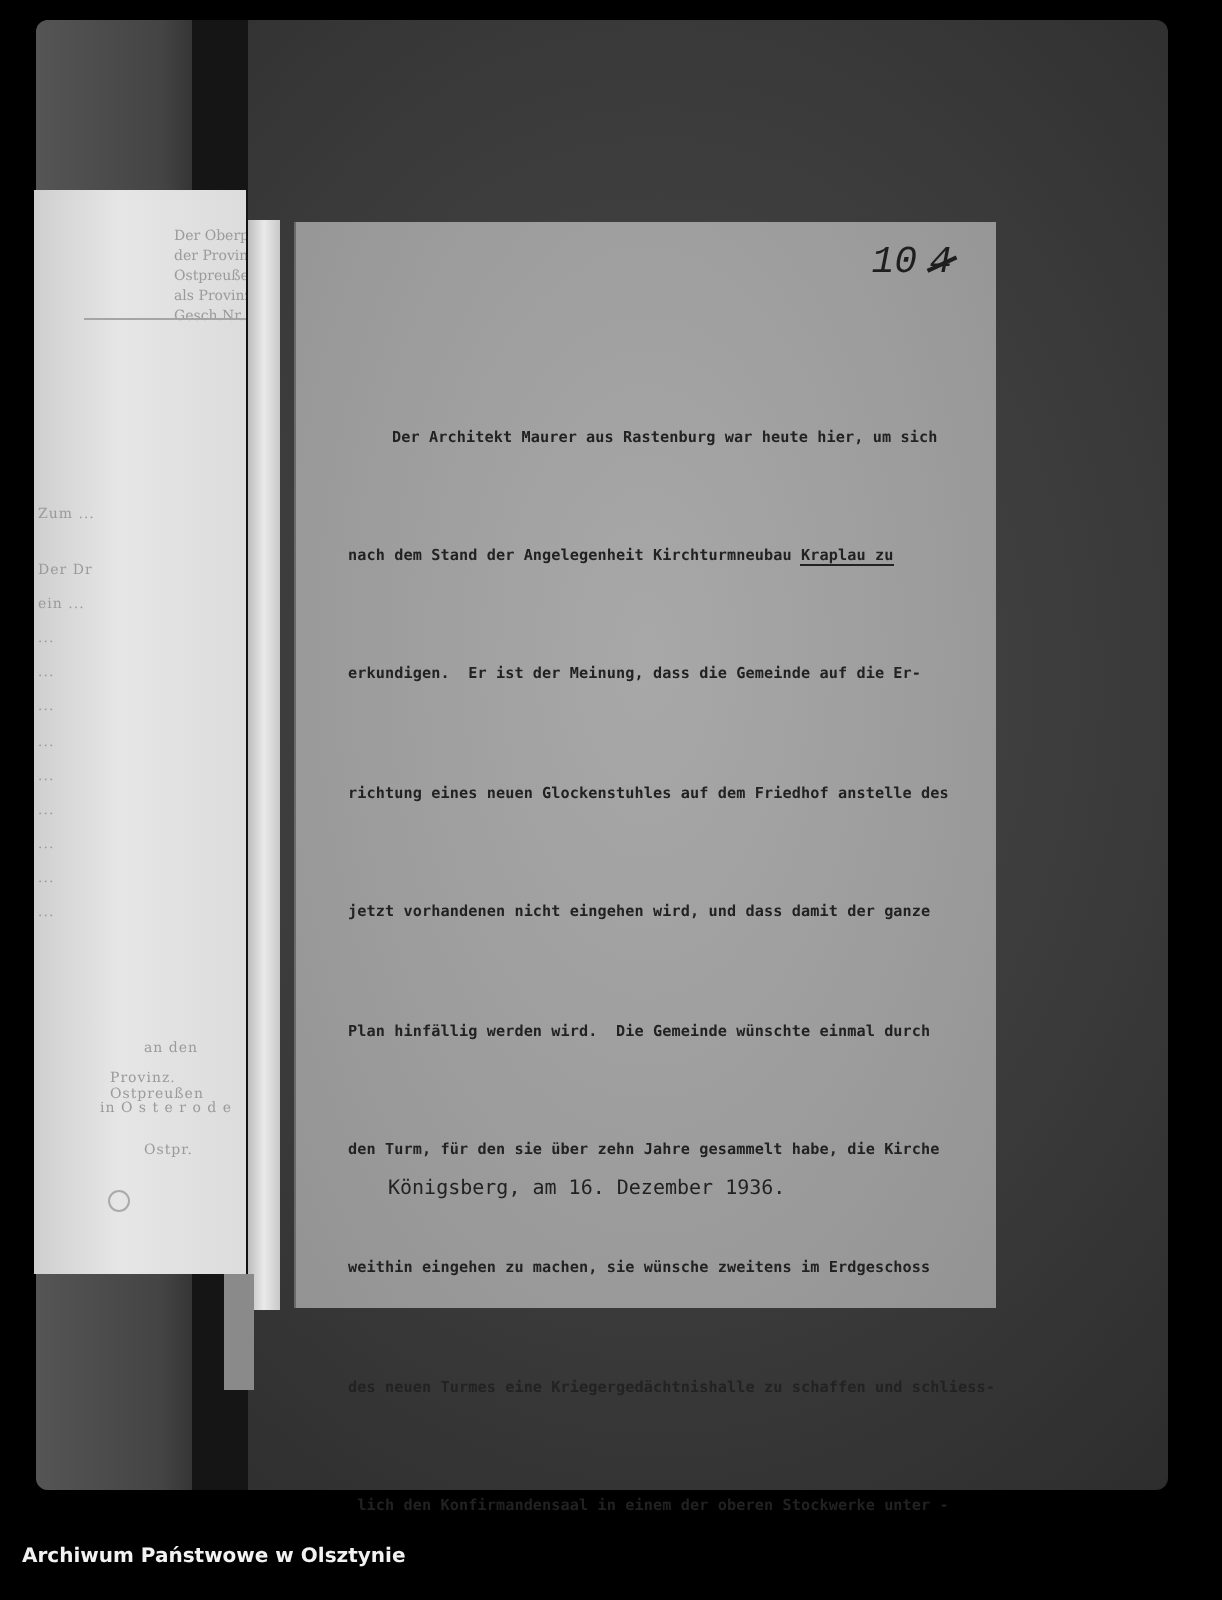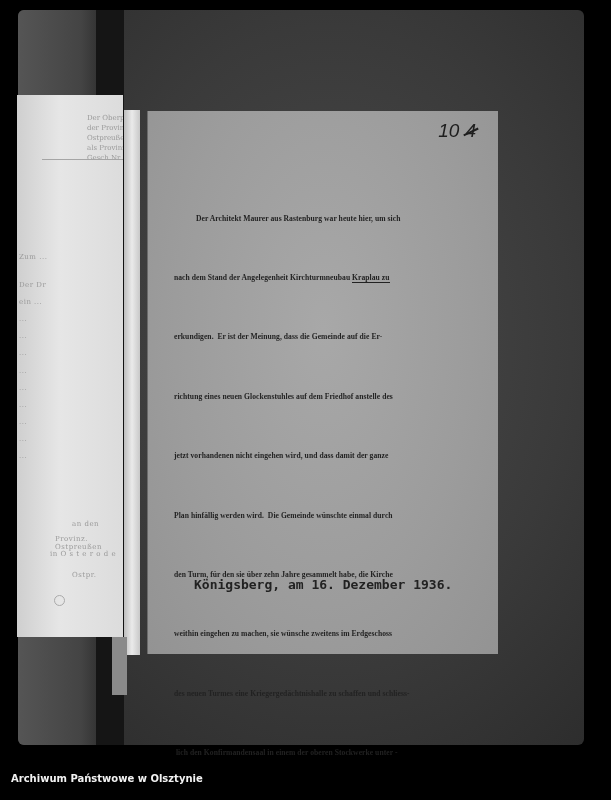--- a/index.html
+++ b/index.html
@@ -45,38 +45,38 @@
       background: #8a8a8a;
     }
     .page {
       position: absolute; left: 147px; top: 111px; width: 350px; height: 543px;
       background: #9d9d9d;
       background-image: radial-gradient(ellipse at 50% 40%, #a8a8a8 0%, #9c9c9c 60%, #939393 100%);
       border-left: 1px solid #6a6a6a;
     }
     .folio {
       position: absolute; right: 22px; top: 9px; font-size: 19px;
-      font-family: Liberation Sans, sans-serif; font-style: italic; color: #1e1e1e;
+      font-family: Liberation Mono, monospace; font-style: italic; color: #1e1e1e;
     }
     .folio .struck { position: relative; margin-left: 6px; }
     .folio .struck::after {
       content: ""; position: absolute; left: -2px; right: -3px; top: 50%;
       border-top: 2px solid #1e1e1e; transform: rotate(-25deg);
     }
     .body-text {
       position: absolute; left: 26px; top: 58px; width: 316px;
       font-size: 7.6px; line-height: 19.8px; color: #222;
       font-weight: bold; white-space: pre; letter-spacing: 0.05px;
     }
-    .body-text .ln { display: block; font-family: Liberation Serif, serif; }
+    .body-text .ln { display: block; }
     .indent { padding-left: 22px; }
     .u { border-bottom: 1px solid #222; }
     .closing {
-      position: absolute; left: 46px; top: 466px;
-      font-size: 13px; color: #222; font-weight: bold; white-space: pre;
+      position: absolute; left: 46px; top: 478px;
+      font-size: 10px; color: #222; font-weight: normal; white-space: pre;
     }
     .archive-label {
       position: absolute; left: 11px; top: 773px; color: #f2f2f2;
       font-family: "DejaVu Sans", sans-serif; font-weight: bold; font-size: 10px; text-align: right;
     }
   </style>
 </head>
 <body>
 
 <div class="board"></div>

